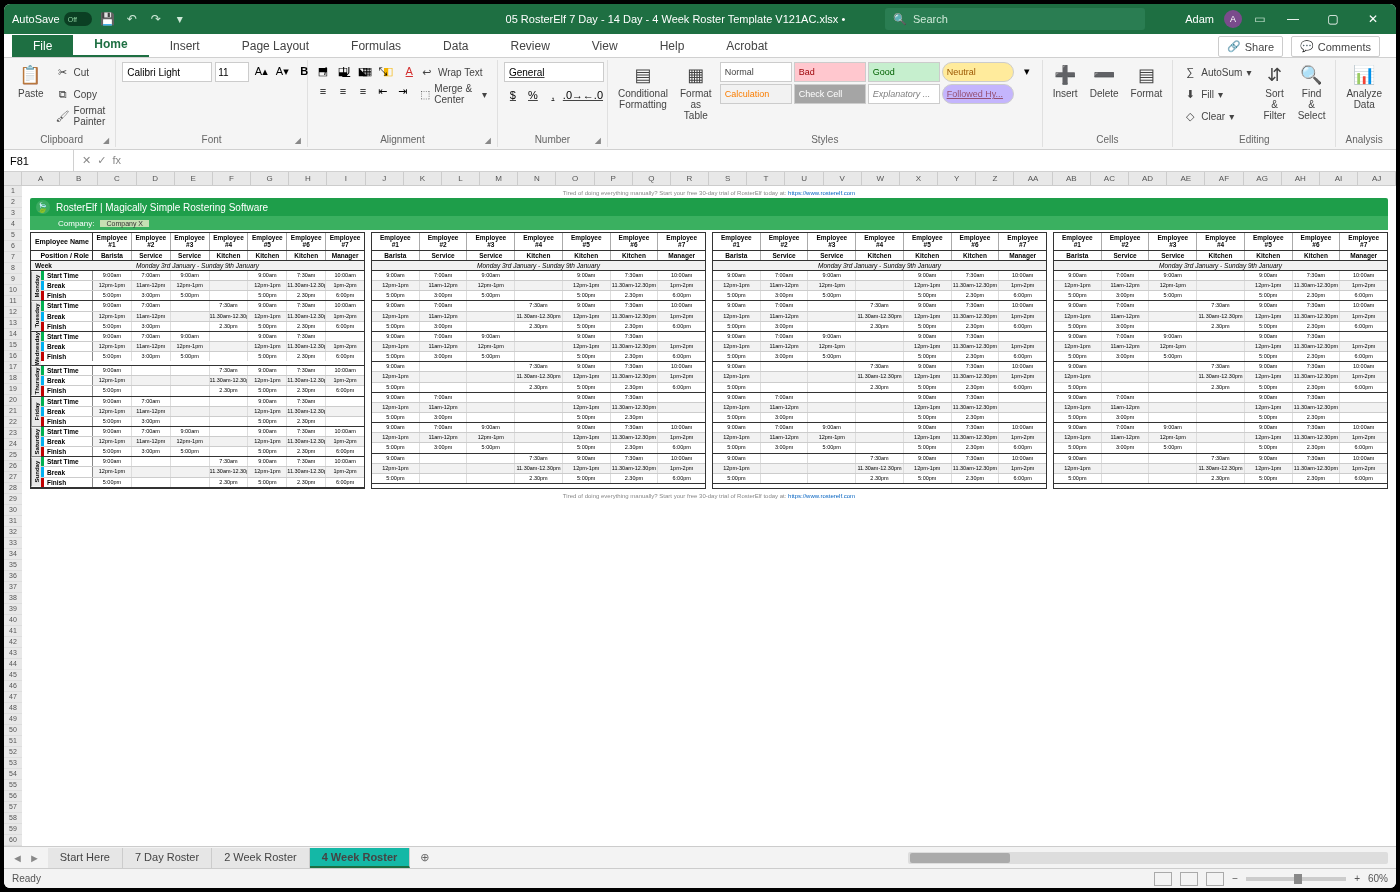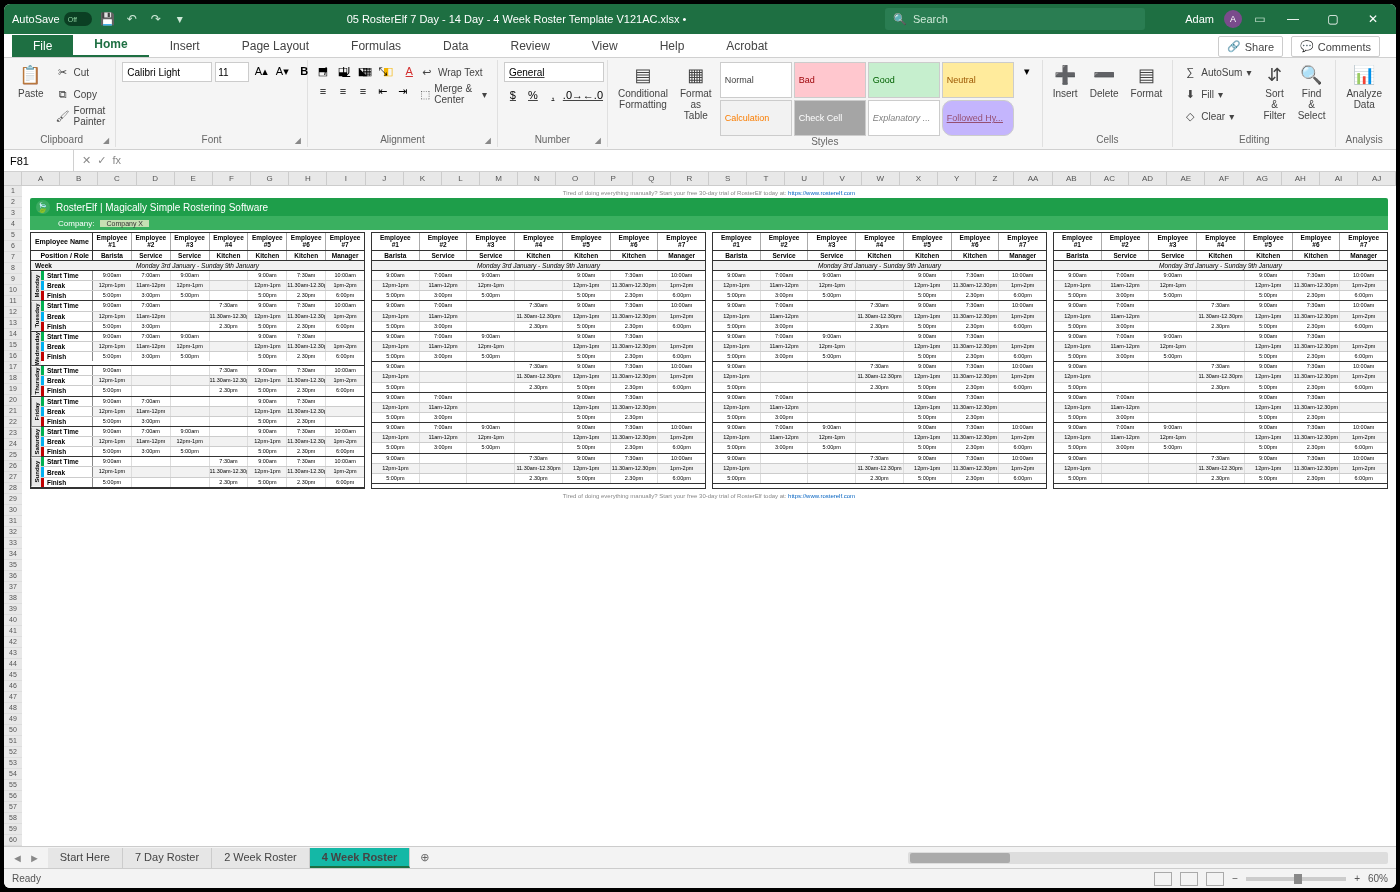--- a/index.html
+++ b/index.html
@@ -5,21 +5,21 @@
   * { margin: 0; padding: 0; box-sizing: border-box; font-family: 'Segoe UI', Arial, sans-serif; }
   body { background: #000; width: 1400px; height: 892px; overflow: hidden; position: relative; }
   .excel-window { position: absolute; top: 4px; left: 4px; right: 4px; bottom: 4px; background: #fff; border-radius: 6px; overflow: hidden; display: flex; flex-direction: column; }
 
   
   .titlebar { height: 30px; background: #1e6f42; display: flex; align-items: center; color: #fff; font-size: 11px; padding: 0 8px; }
   .titlebar .left { display: flex; align-items: center; gap: 8px; flex: 0 0 auto; }
   .autosave { display: flex; align-items: center; gap: 4px; }
   .autosave-pill { width: 28px; height: 14px; border-radius: 7px; background: #0b3f23; display: flex; align-items: center; padding: 0 4px; font-size: 7px; color: #8cd09f; }
   .qat-icon { width: 16px; height: 16px; display: flex; align-items: center; justify-content: center; color: #cfe9d8; font-size: 12px; }
-  .titlebar .center { flex: 1; text-align: center; white-space: nowrap; overflow: hidden; }
+  .titlebar .center { flex: 1; text-align: right; white-space: nowrap; overflow: hidden; }
   .searchbox { flex: 0 0 260px; height: 22px; background: #2a7d52; border-radius: 3px; display: flex; align-items: center; padding: 0 8px; gap: 6px; color: #cfe9d8; margin: 0 40px; }
   .titlebar .right { display: flex; align-items: center; gap: 10px; }
   .user-badge { width: 18px; height: 18px; border-radius: 50%; background: #7a4b8c; display: flex; align-items: center; justify-content: center; font-size: 9px; }
   .win-btn { width: 30px; height: 30px; display: flex; align-items: center; justify-content: center; font-size: 12px; }
 
   
   .ribbon-tabs { height: 24px; background: #fff; display: flex; align-items: flex-end; padding: 0 8px; border-bottom: 1px solid #d0d0d0; }
   .ribbon-tab { padding: 4px 21px; font-size: 12px; color: #444; cursor: pointer; }
   .ribbon-tab.file { background: #1e6f42; color: #fff; }
   .ribbon-tab.active { border-bottom: 2px solid #1e6f42; color: #1e6f42; font-weight: 600; }
@@ -34,25 +34,25 @@
   .grp-label .dialog-launch { position: absolute; right: 0; bottom: 2px; font-size: 8px; color: #888; }
   .big-btn { display: flex; flex-direction: column; align-items: center; justify-content: center; padding: 2px 4px; gap: 2px; }
   .big-btn .icon { width: 22px; height: 22px; display: flex; align-items: center; justify-content: center; font-size: 18px; }
   .big-btn .lbl { font-size: 10px; text-align: center; line-height: 1.1; }
   .mini-stack { display: flex; flex-direction: column; gap: 2px; }
   .mini-row { display: flex; align-items: center; gap: 4px; font-size: 10px; height: 20px; padding: 0 4px; }
   .mini-row .micon { width: 14px; height: 14px; display: inline-flex; align-items: center; justify-content: center; font-size: 11px; }
   .font-select { width: 90px; height: 20px; border: 1px solid #ccc; font-size: 10px; padding: 0 4px; background: #fff; }
   .size-select { width: 34px; height: 20px; border: 1px solid #ccc; font-size: 10px; padding: 0 2px; background: #fff; }
   .fmt-btn { width: 18px; height: 18px; border: none; background: transparent; font-size: 11px; display: inline-flex; align-items: center; justify-content: center; }
-  .style-cell { width: 72px; height: 36px; border: 1px solid #ccc; font-size: 9px; display: flex; align-items: center; padding: 0 4px; }
+  .style-cell { width: 72px; height: 20px; border: 1px solid #ccc; font-size: 9px; display: flex; align-items: center; padding: 0 4px; }
   .style-normal { background: #fff; }
   .style-bad { background: #ffc7ce; color: #9c0006; }
   .style-good { background: #c6efce; color: #006100; }
-  .style-neutral { background: #ffeb9c; color: #9c5700; }
+  .style-neutral { background: #ffeb9c; color: #9c5700; border-radius: 10px; }
   .style-calc { background: #f2f2f2; color: #fa7d00; }
   .style-check { background: #a5a5a5; color: #fff; }
   .style-explan { background: #fff; color: #7f7f7f; font-style: italic; }
   .style-followed { background: #c4b5fd; color: #954f72; text-decoration: underline; border-radius: 10px; }
 
   
   .formula-bar { height: 22px; display: flex; align-items: center; border-bottom: 1px solid #d0d0d0; background: #fff; font-size: 11px; }
   .namebox { width: 70px; border-right: 1px solid #d0d0d0; padding: 0 6px; height: 100%; display: flex; align-items: center; }
   .fb-btns { display: flex; gap: 6px; padding: 0 8px; color: #888; }
   .formula-input { flex: 1; padding: 0 6px; height: 100%; display: flex; align-items: center; }

